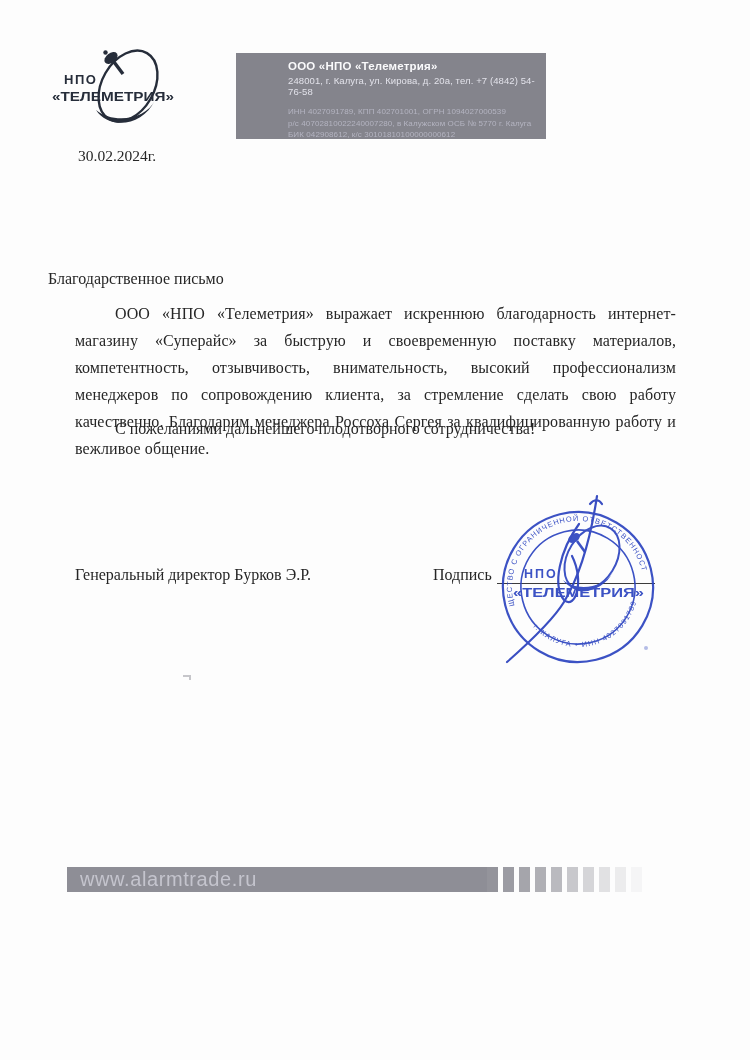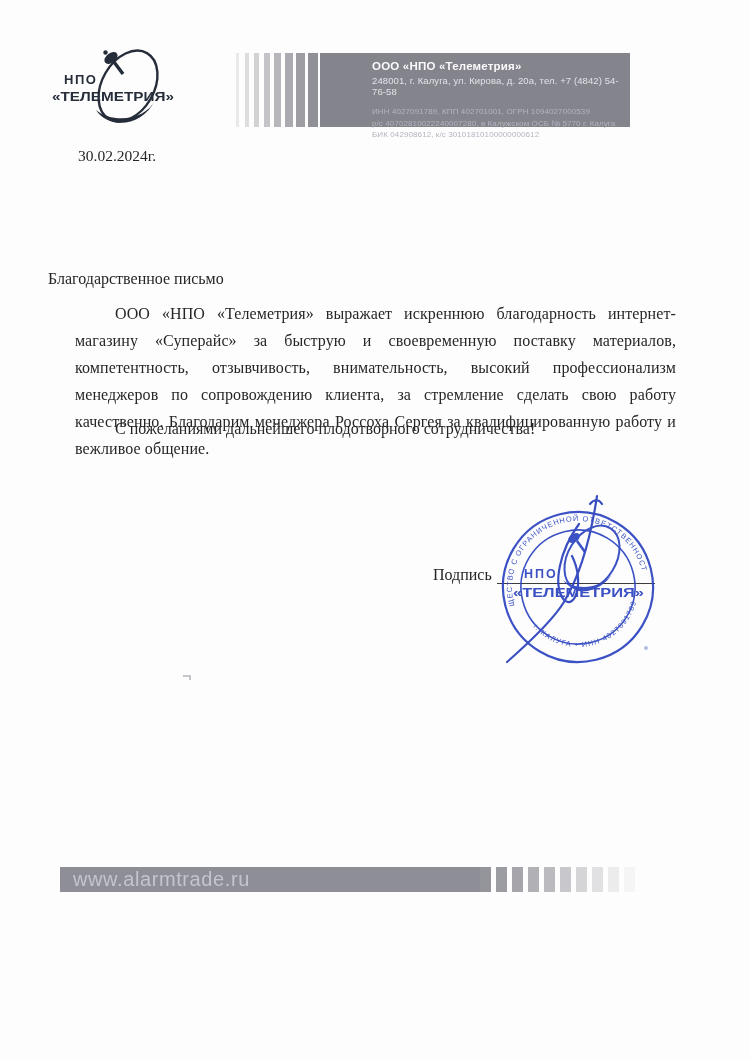--- a/index.html
+++ b/index.html
@@ -7,21 +7,21 @@
     width:750px;height:1060px;background:#ffffff;
     font-family:"Liberation Serif", serif;color:#262626;
     position:relative;overflow:hidden;
   }
   .page{position:absolute;inset:0;background:#fdfdfd;}
 
   
   .logo{position:absolute;left:50px;top:40px;width:138px;height:98px;}
 
   
-  .band-top{position:absolute;left:236px;top:53px;height:74px;display:flex;}
+  .band-top{position:absolute;left:236px;top:53px;height:74px;display:flex;flex-direction:column;}
   .band-stripes{display:flex;height:100%;}
   .band-stripes i{display:block;height:100%;background:#84848c;}
   .bs-in i:nth-child(1){width:3px;margin-right:6px;opacity:.16}
   .bs-in i:nth-child(2){width:4px;margin-right:5px;opacity:.26}
   .bs-in i:nth-child(3){width:5px;margin-right:5px;opacity:.36}
   .bs-in i:nth-child(4){width:6px;margin-right:4px;opacity:.47}
   .bs-in i:nth-child(5){width:7px;margin-right:4px;opacity:.58}
   .bs-in i:nth-child(6){width:8px;margin-right:3px;opacity:.69}
   .bs-in i:nth-child(7){width:9px;margin-right:3px;opacity:.80}
   .bs-in i:nth-child(8){width:10px;margin-right:2px;opacity:.90}
@@ -47,21 +47,21 @@
   .signer{position:absolute;left:75px;top:566px;font-size:16px;}
   .sig-label{position:absolute;left:433px;top:566px;font-size:16px;}
   .sig-line{position:absolute;left:497px;top:583px;width:158px;height:0;
             border-top:1.6px solid #3c3c3c;}
 
   
   .stamp{position:absolute;left:480px;top:490px;width:200px;height:180px;
          opacity:.92;}
 
   
-  .band-bottom{position:absolute;left:60px;top:867px;height:25px;display:flex;}
+  .band-bottom{position:absolute;left:67px;top:867px;height:25px;display:flex;}
   .bb-solid{width:420px;background:#8e8e96;display:flex;align-items:center;
             padding-left:13px;box-sizing:border-box;}
   .bb-url{font-family:"Liberation Sans",sans-serif;font-size:20px;
           color:#c4c4cd;letter-spacing:.6px;}
   .bb-stripes i{display:block;width:11px;margin-right:5px;height:100%;
                 background:#8e8e96;}
   .bb-stripes i:nth-child(1){opacity:.95}
   .bb-stripes i:nth-child(2){opacity:.88}
   .bb-stripes i:nth-child(3){opacity:.80}
   .bb-stripes i:nth-child(4){opacity:.70}
@@ -119,20 +119,21 @@
       <div class="bt-req">р/с 40702810022240007280, в Калужском ОСБ № 5770 г. Калуга</div>
       <div class="bt-req">БИК 042908612, к/с 30101810100000000612</div>
     </div>
   </div>
 
   <div class="date">30.02.2024г.</div>
   <div class="title">Благодарственное письмо</div>
   <p class="body-par">ООО «НПО «Телеметрия» выражает искреннюю благодарность интернет-магазину «Суперайс» за быструю и своевременную поставку материалов, компетентность, отзывчивость, внимательность, высокий профессионализм менеджеров по сопровождению клиента, за стремление сделать свою работу качественно. Благодарим менеджера Россоха Сергея за квалифицированную работу и вежливое общение.</p>
   <p class="closing">С пожеланиями дальнейшего плодотворного сотрудничества!</p>
 
+  <div class="signer">Генеральный директор Бурков Э.Р.</div>
   <div class="sig-label">Подпись</div>
   <div class="sig-line"></div>
 
   <div class="stamp">
     <svg width="200" height="180" viewBox="0 0 200 180">
       <g transform="rotate(-14 98 97)">
         <circle cx="98" cy="97" r="75" fill="none" stroke="#2c44c0" stroke-width="2.2"></circle>
         <circle cx="98" cy="97" r="57" fill="none" stroke="#2c44c0" stroke-width="1.6"></circle>
         <defs>
           <path id="arcTop" d="M 32,97 A 66,66 0 1 1 164,97"></path>

